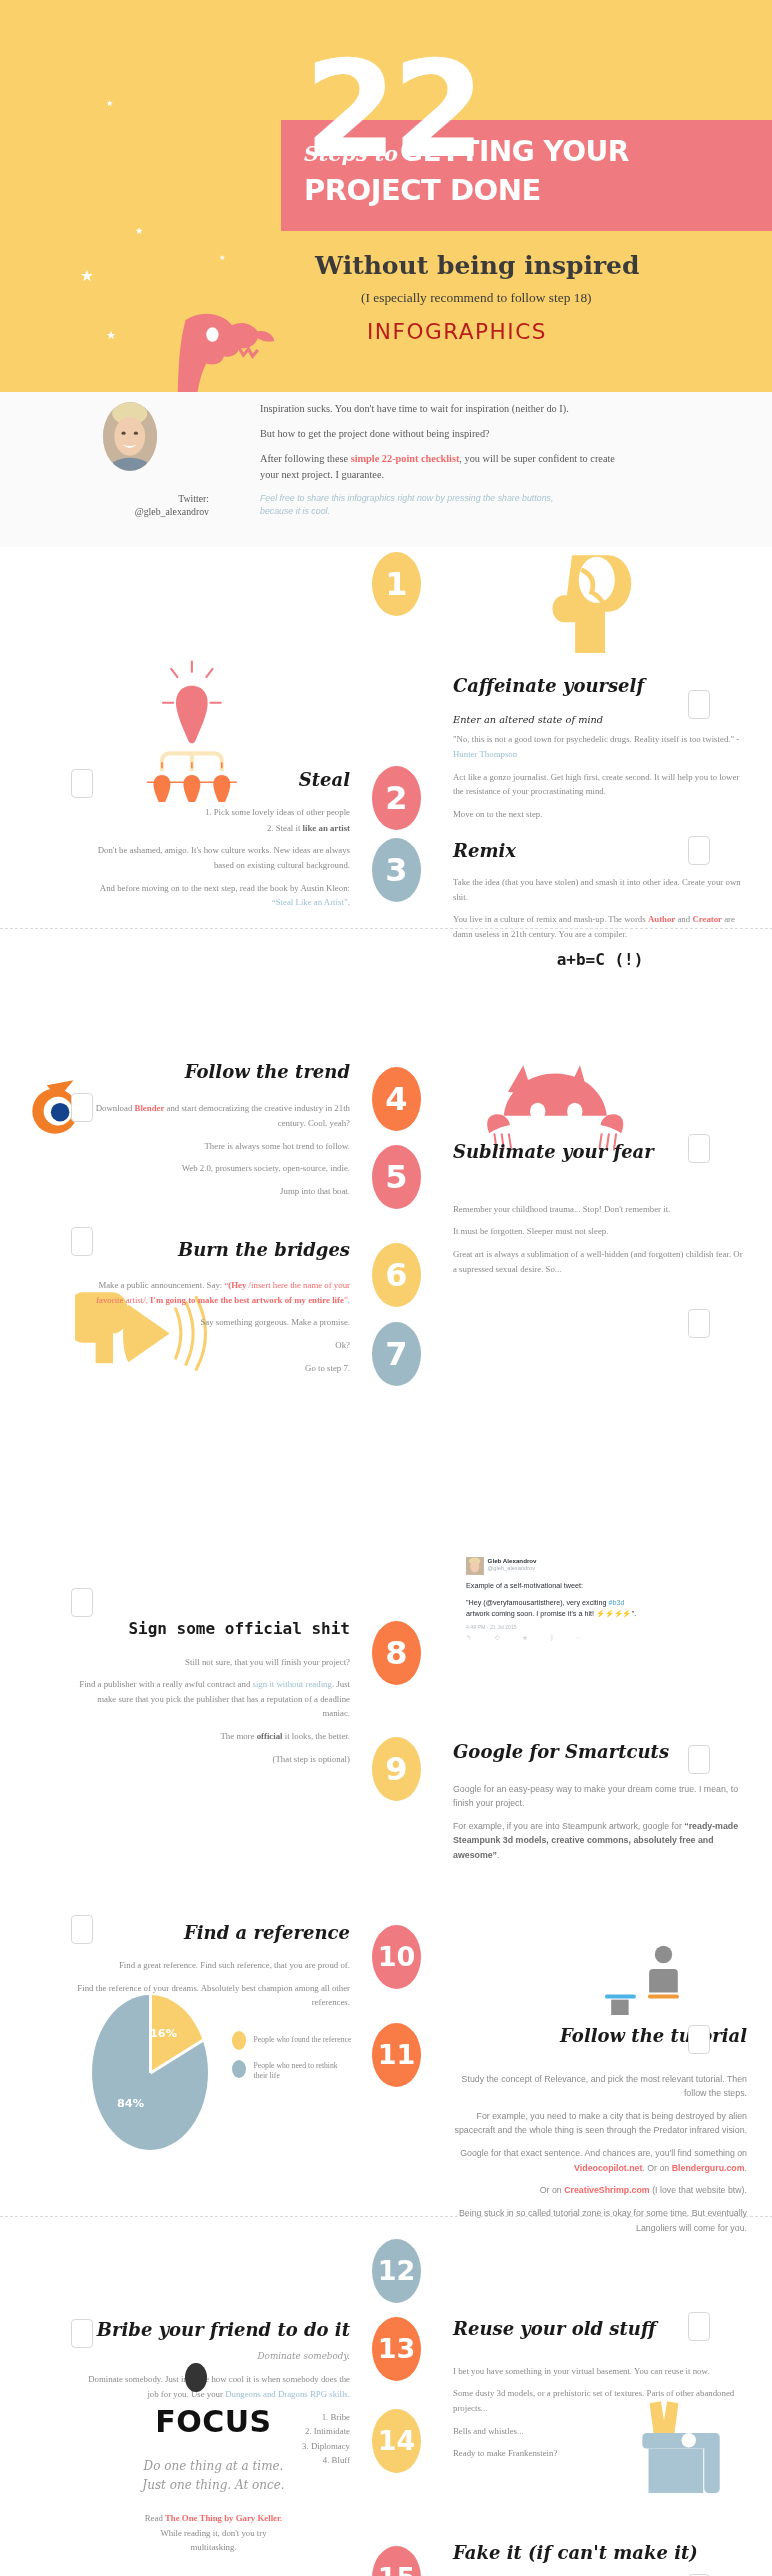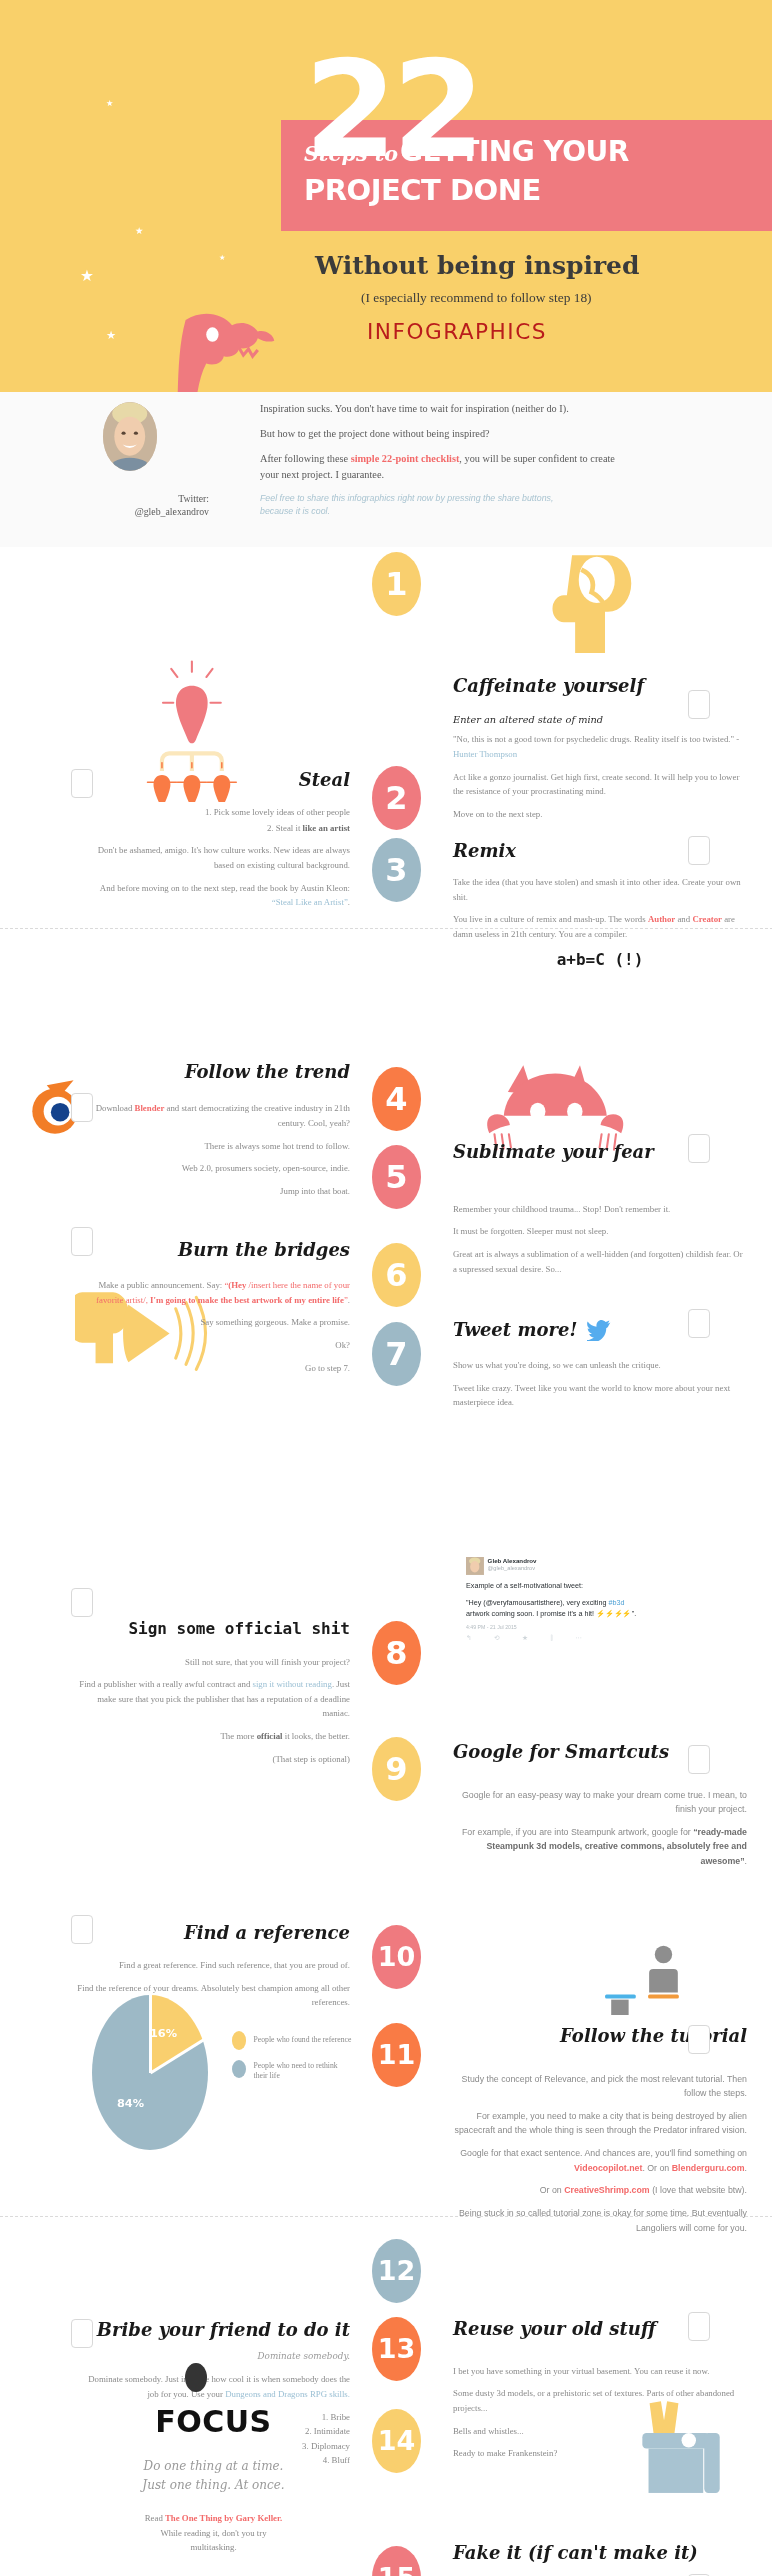--- a/index.html
+++ b/index.html
@@ -404,32 +404,20 @@
       <div class="body-txt" style="margin-top:18.5px;">
         <p>Make a public announcement. Say: <span style="color:#f36a6a;">“<span class="lnk-red">(Hey</span> /insert here the name of your favorite artist/, <span class="lnk-red">I'm going to make the best artwork of my entire life</span>”</span>.</p>
         <p>Say something gorgeous. Make a promise.</p>
         <p>Ok?</p>
         <p>Go to step 7.</p>
       </div>
     </div>
     <div class="chk chk-left" style="top:680px;"></div>
 
     <div class="num c-blue" style="top:775px;">7</div>
-    <div class="col-right" style="top:773px;">
-      <div style="display:flex;align-items:center;gap:9.3px;">
-        <span class="h-script">Tweet more!</span>
-        <svg width="24" height="20.6" viewBox="0 0 46 40">
-          <path d="M45 5 c-2 1 -4 2 -6 2 c2 -1 4 -4 4 -6 c-2 1 -4 2 -7 3 C34 2 31 0 28 0 c-6 0 -10 5 -10 11 c0 1 0 2 0 2 C10 12 5 9 1 3 c-1 2 -1 3 -1 5 c0 4 2 7 5 9 c-2 0 -3 0 -4 -1 c0 5 3 9 8 10 c-1 1 -2 1 -3 1 c-1 0 -1 0 -2 0 c1 4 5 7 9 7 c-4 3 -8 5 -13 5 c-1 0 -2 0 -3 0 c4 3 9 4 14 4 c17 0 26 -14 26 -26 c0 0 0 -1 0 -1 c2 -1 4 -3 5 -6z" fill="#55acee"></path>
-        </svg>
-      </div>
-      <div class="body-txt" style="margin-top:17.5px;">
-        <p>Show us what you're doing, so we can unleash the critique.</p>
-        <p>Tweet like crazy. Tweet like you want the world to know more about your next masterpiece idea.</p>
-      </div>
-    </div>
     <div class="chk chk-right" style="top:762px;"></div>
 
     <div class="tweet-card" style="left:466px;top:1010px;">
       <div class="tw-head">
         <div class="tw-av">
           <svg viewBox="0 0 34 34" width="17.5" height="17.5">
             <rect width="34" height="34" fill="#c8b49c"></rect>
             <ellipse cx="17" cy="8" rx="11" ry="7" fill="#e7d9a8"></ellipse>
             <ellipse cx="17" cy="19" rx="9" ry="11" fill="#f0cdae"></ellipse>
           </svg>
@@ -455,21 +443,21 @@
         <p>Find a publisher with a really awful contract and <span class="lnk-blue">sign it without reading</span>. Just make sure that you pick the publisher that has a reputation of a deadline maniac.</p>
         <p>The more <span class="b">official</span> it looks, the better.</p>
         <p>(That step is optional)</p>
       </div>
     </div>
     <div class="chk chk-left" style="top:1041px;"></div>
 
     <div class="num c-yellow" style="top:1190px;">9</div>
     <div class="col-right" style="top:1195px;">
       <div class="h-script">Google for Smartcuts</div>
-      <div class="body-txt body-sans" style="margin-top:26px;text-align:right;">
+      <div class="body-txt body-sans" style="margin-top:20px;">
         <p>Google for an easy-peasy way to make your dream come true. I mean, to finish your project.</p>
         <p>For example, if you are into Steampunk artwork, google for <span class="b">“ready-made Steampunk 3d models, creative commons, absolutely free and awesome”</span>.</p>
       </div>
     </div>
     <div class="chk chk-right" style="top:1198px;"></div>
 
     <div class="num c-red n2digit" style="top:1378px;">10</div>
     <div class="col-left" style="top:1376px;">
       <div class="h-script">Find a reference</div>
       <div class="body-txt" style="margin-top:15.5px;">

